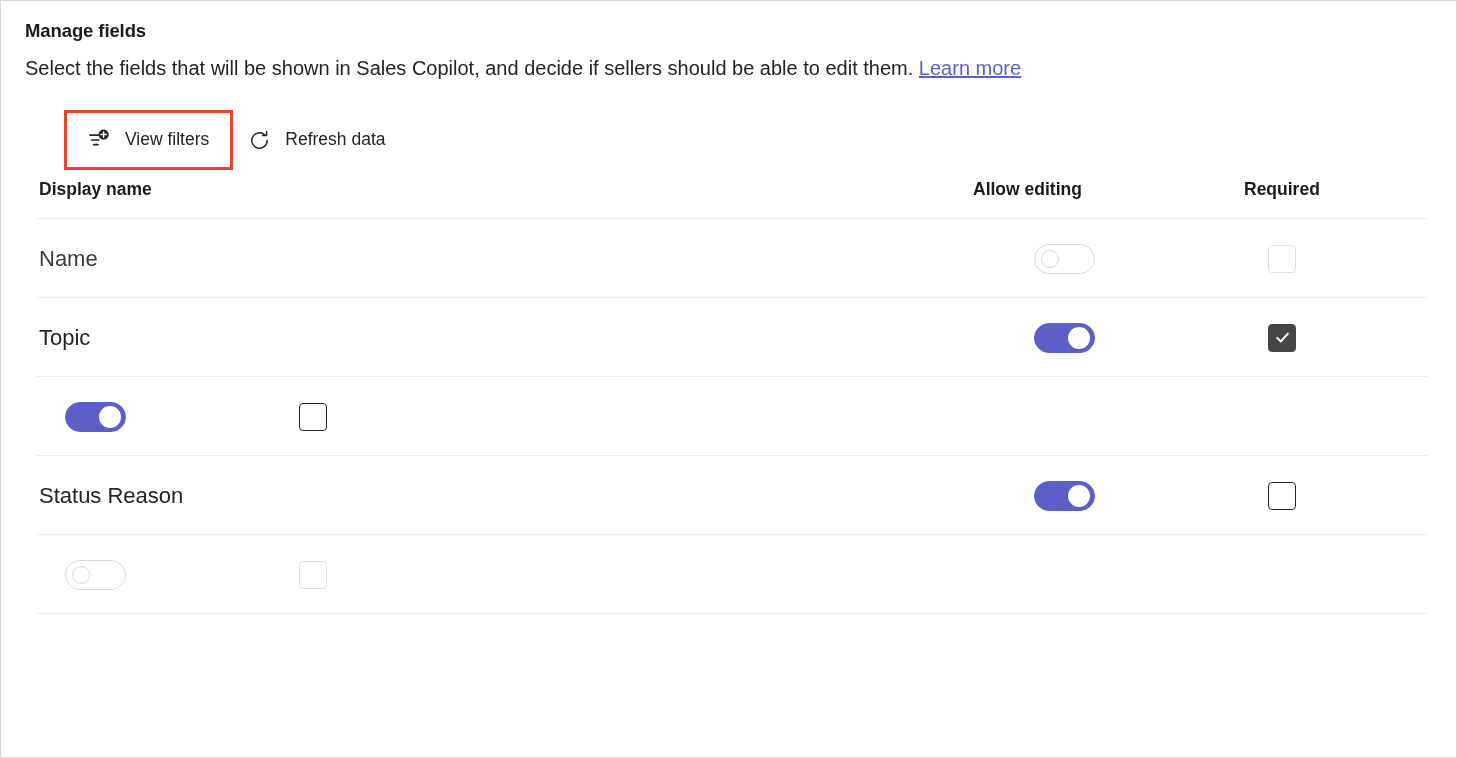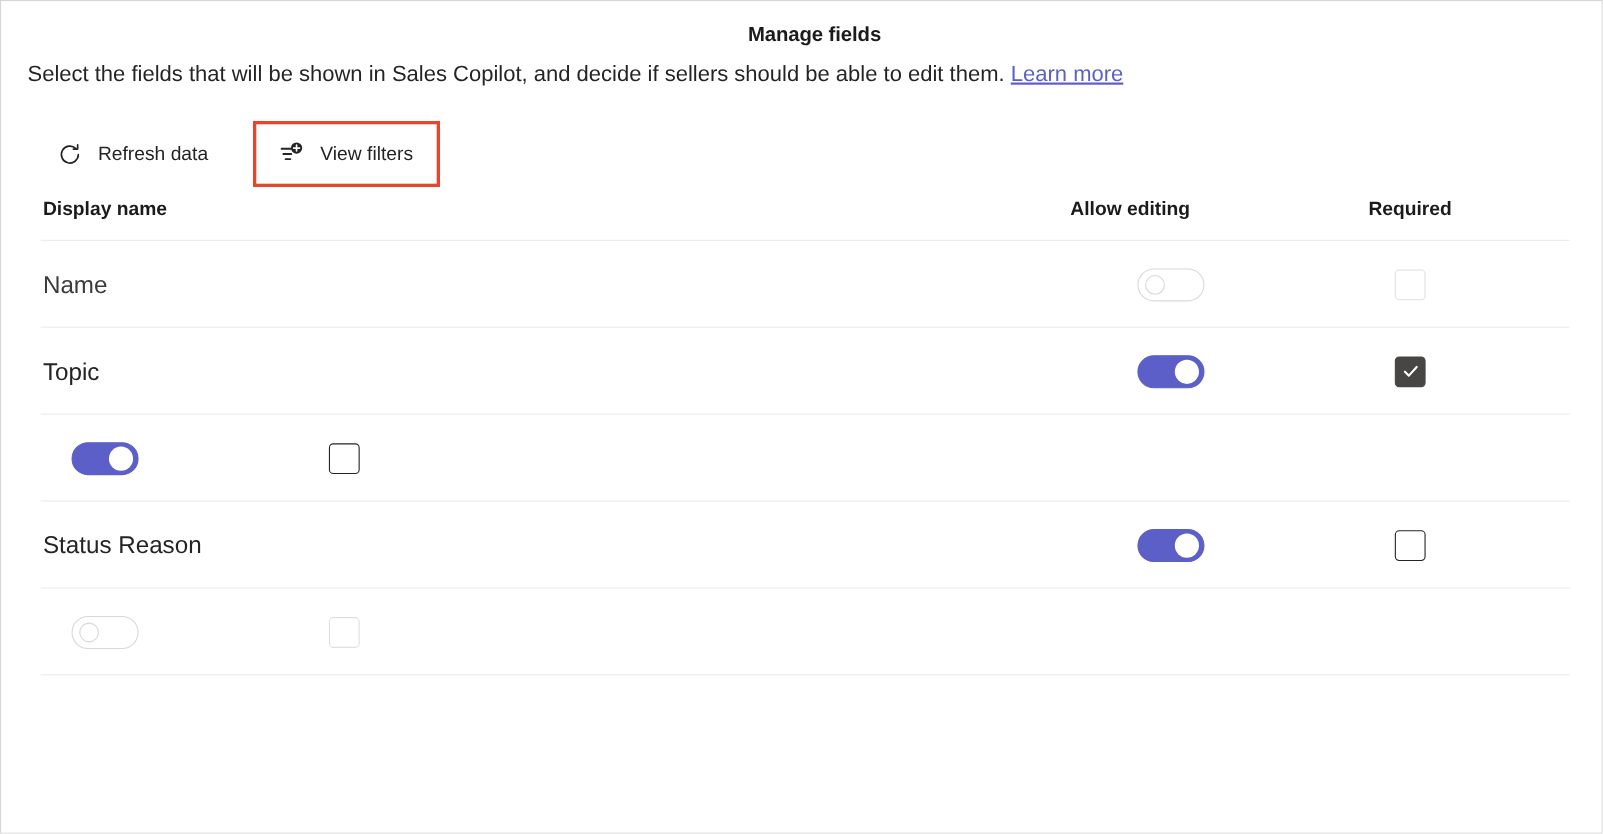--- a/index.html
+++ b/index.html
@@ -27,21 +27,20 @@
   .header {
     padding: 18px 0 0 24px;
   }
   .page-title {
     font-size: 18.5px;
     font-weight: bold;
     line-height: 24px;
     color: #1b1b1b;
     letter-spacing: -0.1px;
     margin: 0;
-    text-align: center;
   }
   .page-subtitle {
     font-size: 20px;
     line-height: 24px;
     color: #242424;
     margin: 13px 0 0 0;
     font-weight: normal;
   }
   .learn-more-link {
     color: #5b5fc7;
@@ -212,44 +211,44 @@
 
   <div class="header">
     <div class="page-title">Manage fields</div>
     <div class="page-subtitle">
       <span>Select the fields that will be shown in Sales Copilot, and decide if sellers should be able to edit them.</span>
       <span class="learn-more-link">Learn more</span>
     </div>
   </div>
 
   <div class="command-bar">
-
-    <button class="cmd-button">
-      <span class="icon">
-        <svg width="25" height="25" viewBox="0 0 25 25" fill="none">
-          <path d="M20.2 12.5a7.7 7.7 0 1 1-2.36-5.54" stroke="#242424" stroke-width="1.5" stroke-linecap="round" fill="none"></path>
-          <path d="M19.6 3.6v3.95h-3.95" stroke="#242424" stroke-width="1.5" stroke-linecap="round" stroke-linejoin="round" fill="none"></path>
-        </svg>
-      </span>
-      <span class="cmd-label">Refresh data</span>
-    </button>
 
     <button class="cmd-button highlighted">
       <span class="icon">
         <svg width="26" height="26" viewBox="0 0 26 26" fill="none">
           <path d="M4 8.2h9.4" stroke="#242424" stroke-width="1.7" stroke-linecap="round"></path>
           <path d="M5.6 13h7.2" stroke="#242424" stroke-width="1.7" stroke-linecap="round"></path>
           <path d="M7.6 17.6h4.4" stroke="#242424" stroke-width="1.7" stroke-linecap="round"></path>
           <circle cx="17.6" cy="7.6" r="5.1" fill="#242424"></circle>
           <path d="M17.6 4.9v5.4M14.9 7.6h5.4" stroke="#ffffff" stroke-width="1.5" stroke-linecap="round"></path>
         </svg>
       </span>
       <span class="cmd-label">View filters</span>
     </button>
 
+    <button class="cmd-button">
+      <span class="icon">
+        <svg width="25" height="25" viewBox="0 0 25 25" fill="none">
+          <path d="M20.2 12.5a7.7 7.7 0 1 1-2.36-5.54" stroke="#242424" stroke-width="1.5" stroke-linecap="round" fill="none"></path>
+          <path d="M19.6 3.6v3.95h-3.95" stroke="#242424" stroke-width="1.5" stroke-linecap="round" stroke-linejoin="round" fill="none"></path>
+        </svg>
+      </span>
+      <span class="cmd-label">Refresh data</span>
+    </button>
+
   </div>
 
   <div class="table">
 
     <div class="row head">
       <div class="col col-name">Display name</div>
       <div class="col col-edit">Allow editing</div>
       <div class="col col-req">Required</div>
     </div>
 

